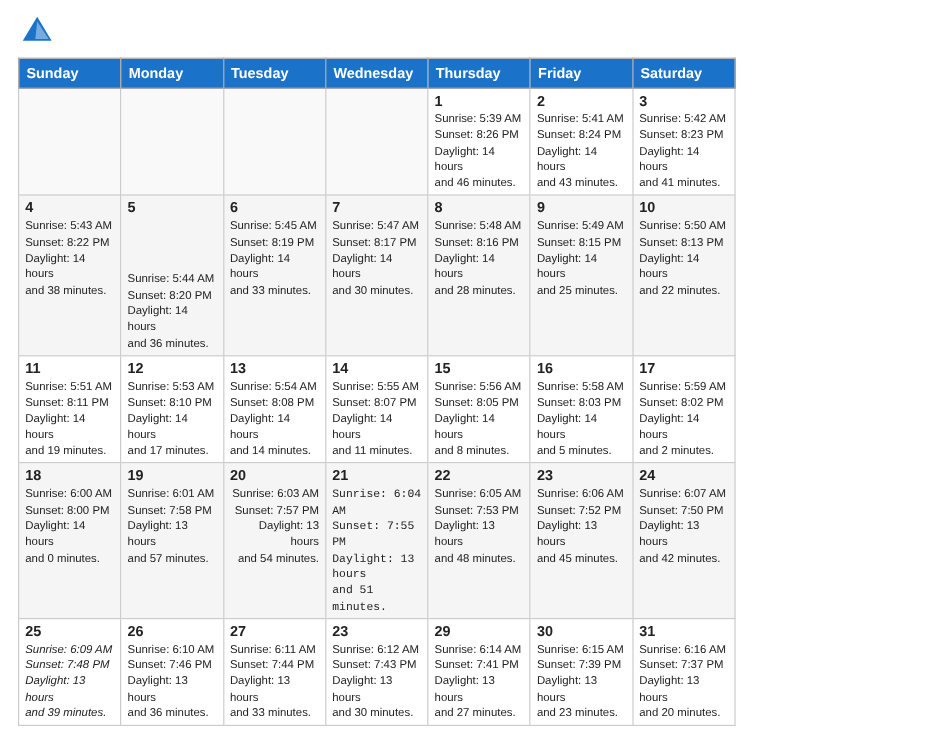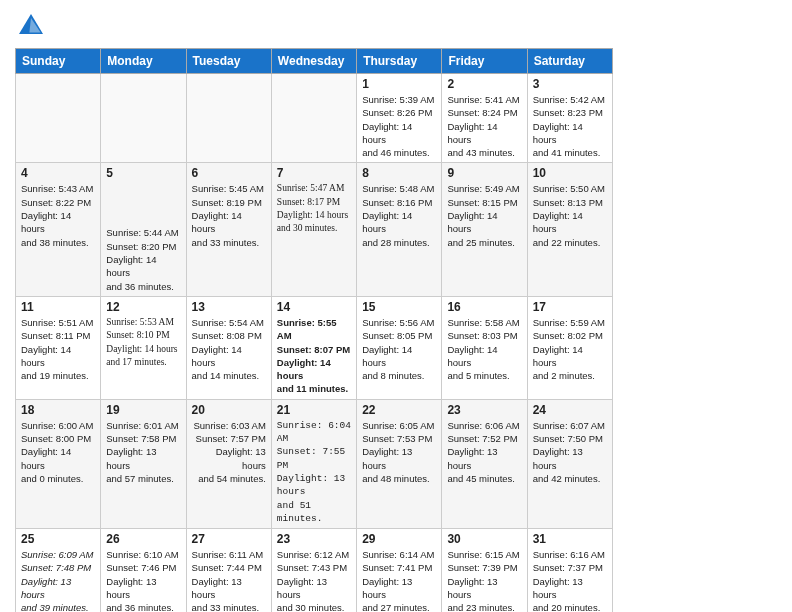--- a/index.html
+++ b/index.html
@@ -175,21 +175,21 @@
           </td>
           <td>
             <span class="day-num">6</span>
             <div class="day-info" style="white-space: pre-line;">Sunrise: 5:45 AM
 Sunset: 8:19 PM
 Daylight: 14 hours
 and 33 minutes.</div>
           </td>
           <td>
             <span class="day-num">7</span>
-            <div class="day-info" style="white-space: pre-line; font-family: Liberation Serif, serif;">Sunrise: 5:47 AM
+            <div class="day-info" style="white-space: pre-line;">Sunrise: 5:47 AM
 Sunset: 8:17 PM
 Daylight: 14 hours
 and 30 minutes.</div>
           </td>
           <td>
             <span class="day-num">8</span>
             <div class="day-info" style="white-space: pre-line;">Sunrise: 5:48 AM
 Sunset: 8:16 PM
 Daylight: 14 hours
 and 28 minutes.</div>
@@ -212,35 +212,35 @@
         <tr>
           <td>
             <span class="day-num">11</span>
             <div class="day-info" style="white-space: pre-line;">Sunrise: 5:51 AM
 Sunset: 8:11 PM
 Daylight: 14 hours
 and 19 minutes.</div>
           </td>
           <td>
             <span class="day-num">12</span>
-            <div class="day-info" style="white-space: pre-line; font-family: Liberation Serif, serif;">Sunrise: 5:53 AM
+            <div class="day-info" style="white-space: pre-line;">Sunrise: 5:53 AM
 Sunset: 8:10 PM
 Daylight: 14 hours
 and 17 minutes.</div>
           </td>
           <td>
             <span class="day-num">13</span>
             <div class="day-info" style="white-space: pre-line;">Sunrise: 5:54 AM
 Sunset: 8:08 PM
 Daylight: 14 hours
 and 14 minutes.</div>
           </td>
           <td>
             <span class="day-num">14</span>
-            <div class="day-info" style="white-space: pre-line; font-weight: bold;">Sunrise: 5:55 AM
+            <div class="day-info" style="white-space: pre-line;">Sunrise: 5:55 AM
 Sunset: 8:07 PM
 Daylight: 14 hours
 and 11 minutes.</div>
           </td>
           <td>
             <span class="day-num">15</span>
             <div class="day-info" style="white-space: pre-line;">Sunrise: 5:56 AM
 Sunset: 8:05 PM
 Daylight: 14 hours
 and 8 minutes.</div>

